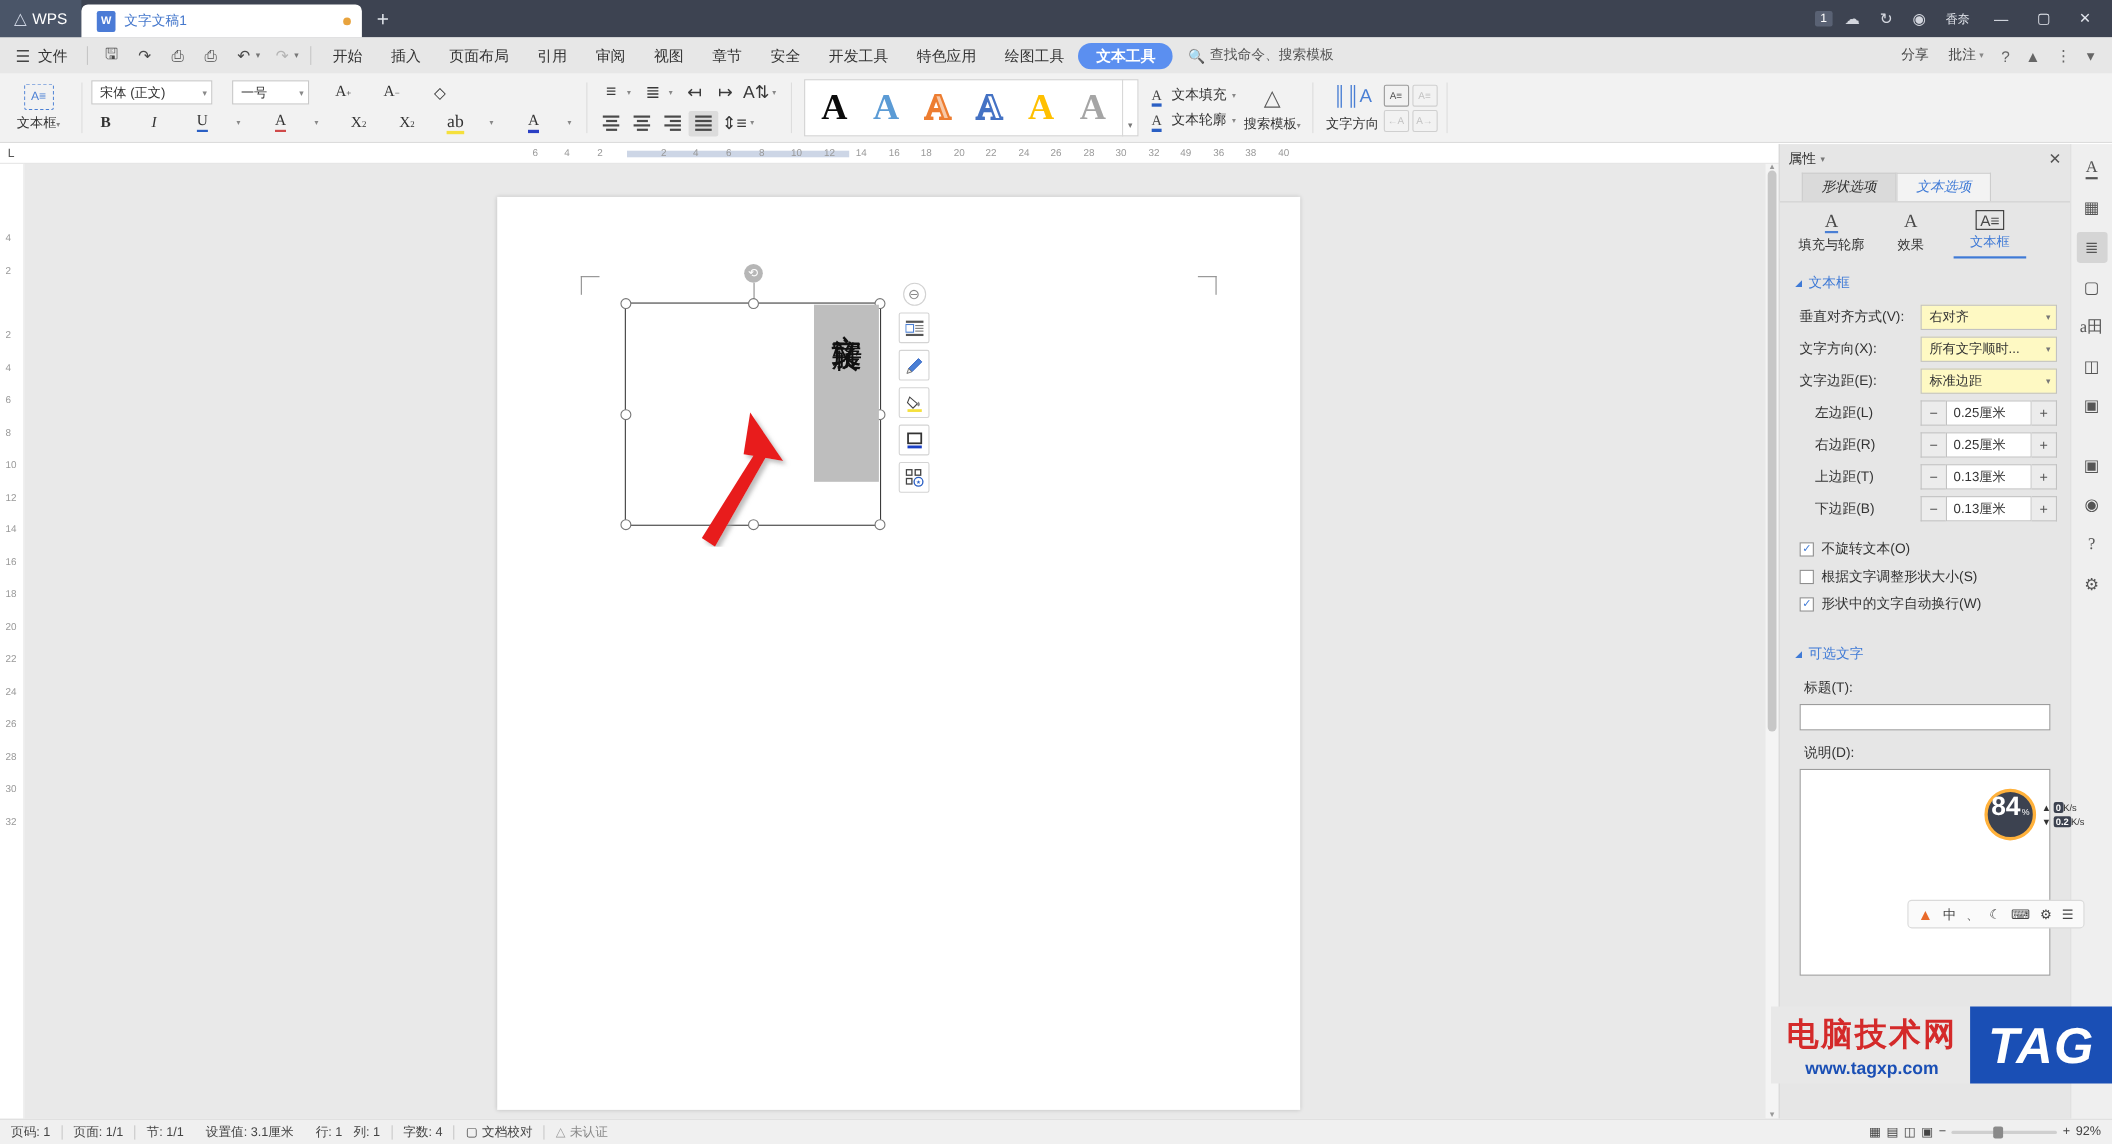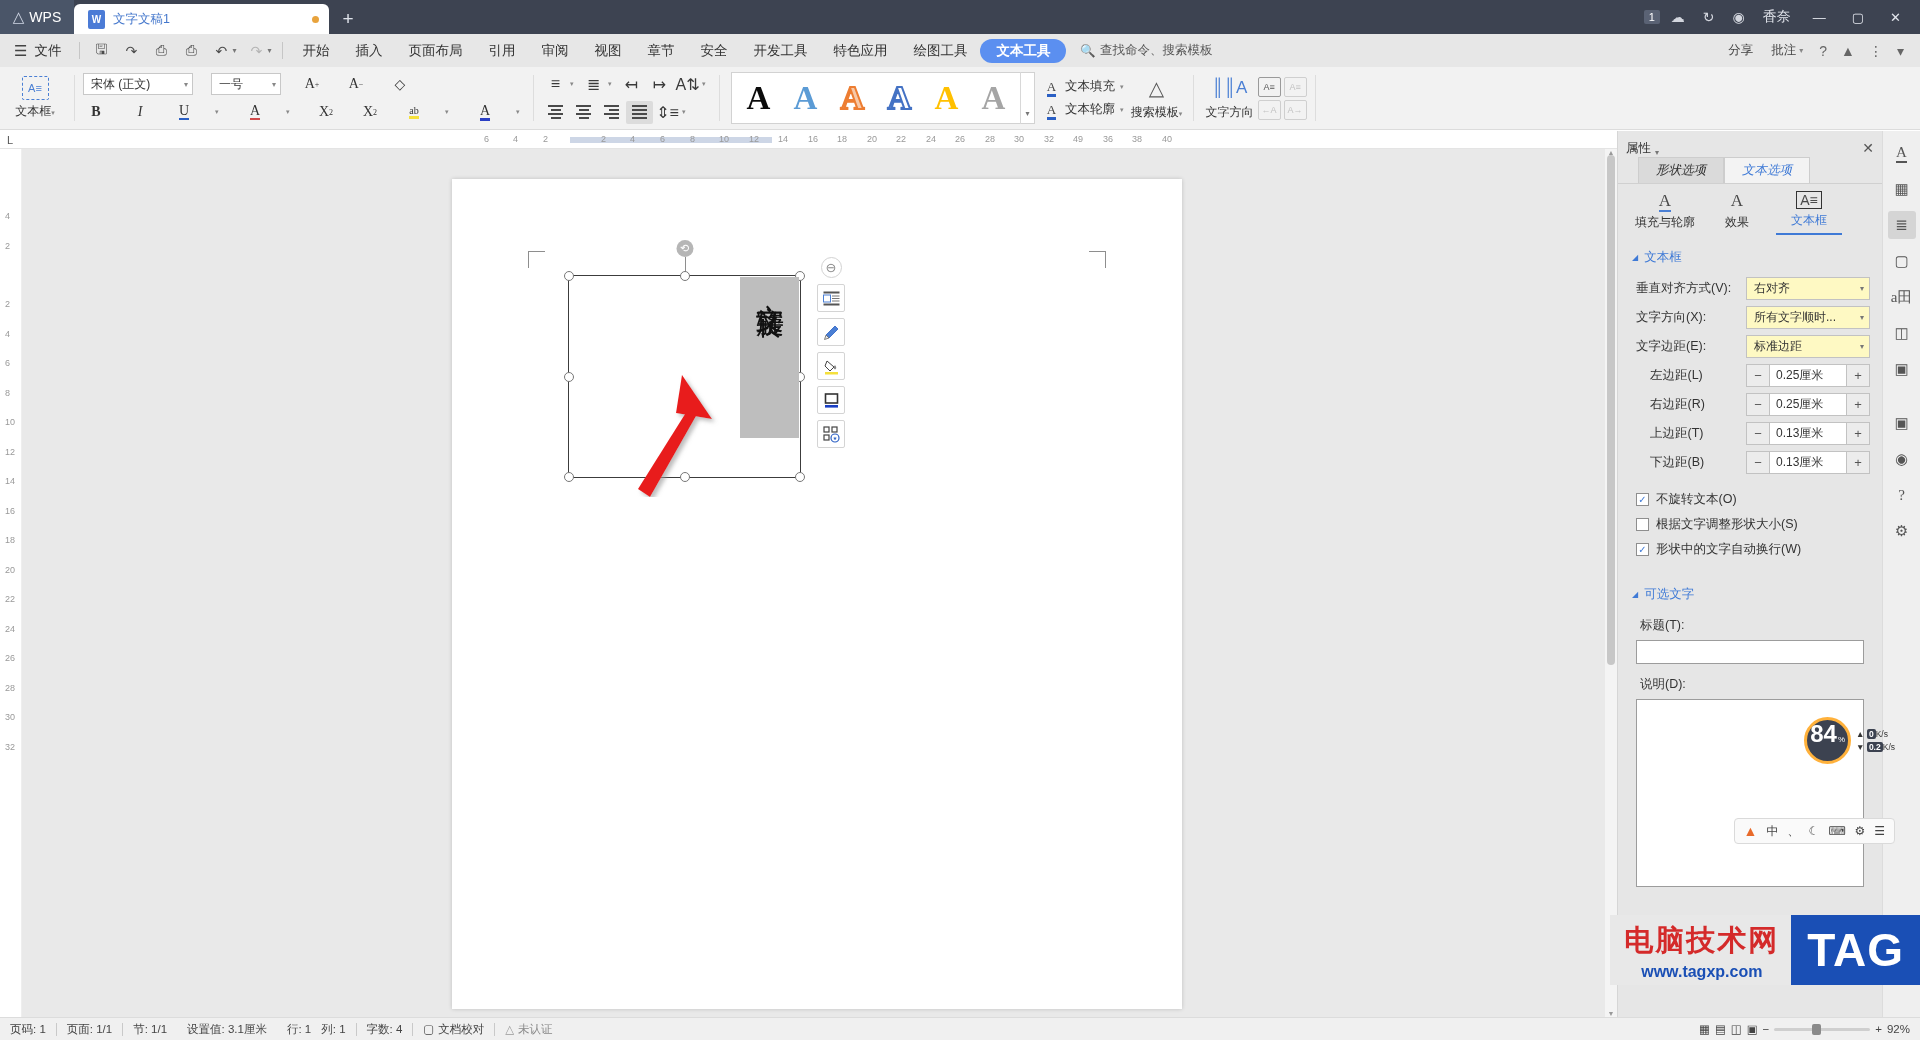--- a/index.html
+++ b/index.html
@@ -44,21 +44,21 @@
   }
   .tb-right {
     margin-left: auto; display: flex; align-items: center;
     height: 34px; gap: 4px; padding-right: 8px; color: #e4e7ee;
   }
   .tb-right .chip {
     background: #5a6274; border-radius: 2px; padding: 1px 5px;
     font-size: 11px; color: #fff; display:flex; align-items:center; gap:3px;
   }
   .tb-right .ic { font-size: 14px; padding: 0 7px; opacity: .9; }
-  .tb-right .lbl { font-size: 14px; padding: 0 7px; }
+  .tb-right .lbl { font-size: 11px; padding: 0 7px; }
   .tb-right .win { font-size: 13px; padding: 0 11px; }
 
   
   .menubar {
     position: absolute; top: 34px; left: 0; width: 1920px; height: 33px;
     background: #e7e7e7; display: flex; align-items: center;
     font-size: 13px; color: #333;
   }
   .mb-ham { padding: 0 7px 0 14px; font-size: 15px; color: #444; }
   .mb-file { font-size: 13.5px; padding-right: 12px; }
@@ -252,22 +252,22 @@
     background: #c7c7c7; border-radius: 4px;
   }
   .vscroll .arr { position:absolute; left:0; width:12px; text-align:center; font-size:7px; color:#999; }
 
   
   .props {
     position: absolute; top: 131px; right: 38px; width: 265px; height: 886px;
     background: #e6e6e6; border-left: 1px solid #d6d6d6;
   }
   .props-head {
-    height: 26px; display: flex; align-items: flex-end; padding: 0 8px;
-    font-size: 12.5px; color: #333; font-family: Liberation Serif, serif;
+    height: 26px; display: flex; align-items: center; padding: 0 8px;
+    font-size: 12.5px; color: #333;
   }
   .props-head .cv { font-size: 8px; color: #777; margin-left: 4px; }
   .props-head .x { margin-left: auto; font-size: 14px; color: #555; }
   .ptabs { display: flex; padding-left: 20px; height: 26px; font-style: italic; }
   .ptab {
     padding: 0 17px; height: 26px; line-height: 25px; font-size: 12.5px;
     color: #333; background: #dadada; border: 1px solid #cdcdcd;
     border-bottom: none;
   }
   .ptab.active { background: #f3f3f3; color: #3f7ad6; }
@@ -392,21 +392,21 @@
     background: #e8e8e8; padding: 6px 12px 4px 14px;
     display: flex; flex-direction: column; align-items: center; justify-content: center;
   }
   .wm-left .t1 {
     font-size: 29px; font-weight: bold; color: #d42a2a; letter-spacing: 2px;
     font-family: "DejaVu Sans", sans-serif;
   }
   .wm-left .t2 { font-size: 16px; color: #1a4fb5; font-weight: bold; margin-top: 2px;}
   .wm-right {
     background: #1a4fb5; color: #fff; font-size: 46px; font-weight: bold;
-    padding: 0 16px; display: flex; align-items: center; letter-spacing: 1px;
+    padding: 0 16px; display: flex; align-items: center; letter-spacing: 1px; font-style: italic;
   }
 </style>
 </head>
 <body>
 
 <div id="app">
 
   <div class="titlebar">
     <div class="wps-logo">
       <span class="mark">△</span>
@@ -507,21 +507,21 @@
               <span style="border-bottom:2px solid #2a5fc4;line-height:1">U</span>
             </div>
           <div class="mini-caret">▾</div>
           <div class="fbtn serif">
               <span style="border-bottom:2px solid #d04a4a;line-height:1">A</span>
             </div>
           <div class="mini-caret">▾</div>
           <div class="fbtn serif">X<small>2</small></div>
           <div class="fbtn serif">X<sub>2</sub></div>
           <div class="fbtn serif">
-              <span style="border-bottom:3px solid #f5e03c;line-height:1;font-size:10px">ab</span>
+              <span style="border-bottom:3px solid #f5e03c;line-height:1;font-size:16px">ab</span>
             </div>
           <div class="mini-caret">▾</div>
           <div class="fbtn serif">
               <span style="border-bottom:3px solid #2a3fc4;line-height:1">A</span>
             </div>
           <div class="mini-caret">▾</div>
         </div>
       </div>
     </div>
     <div class="rsep"></div>

